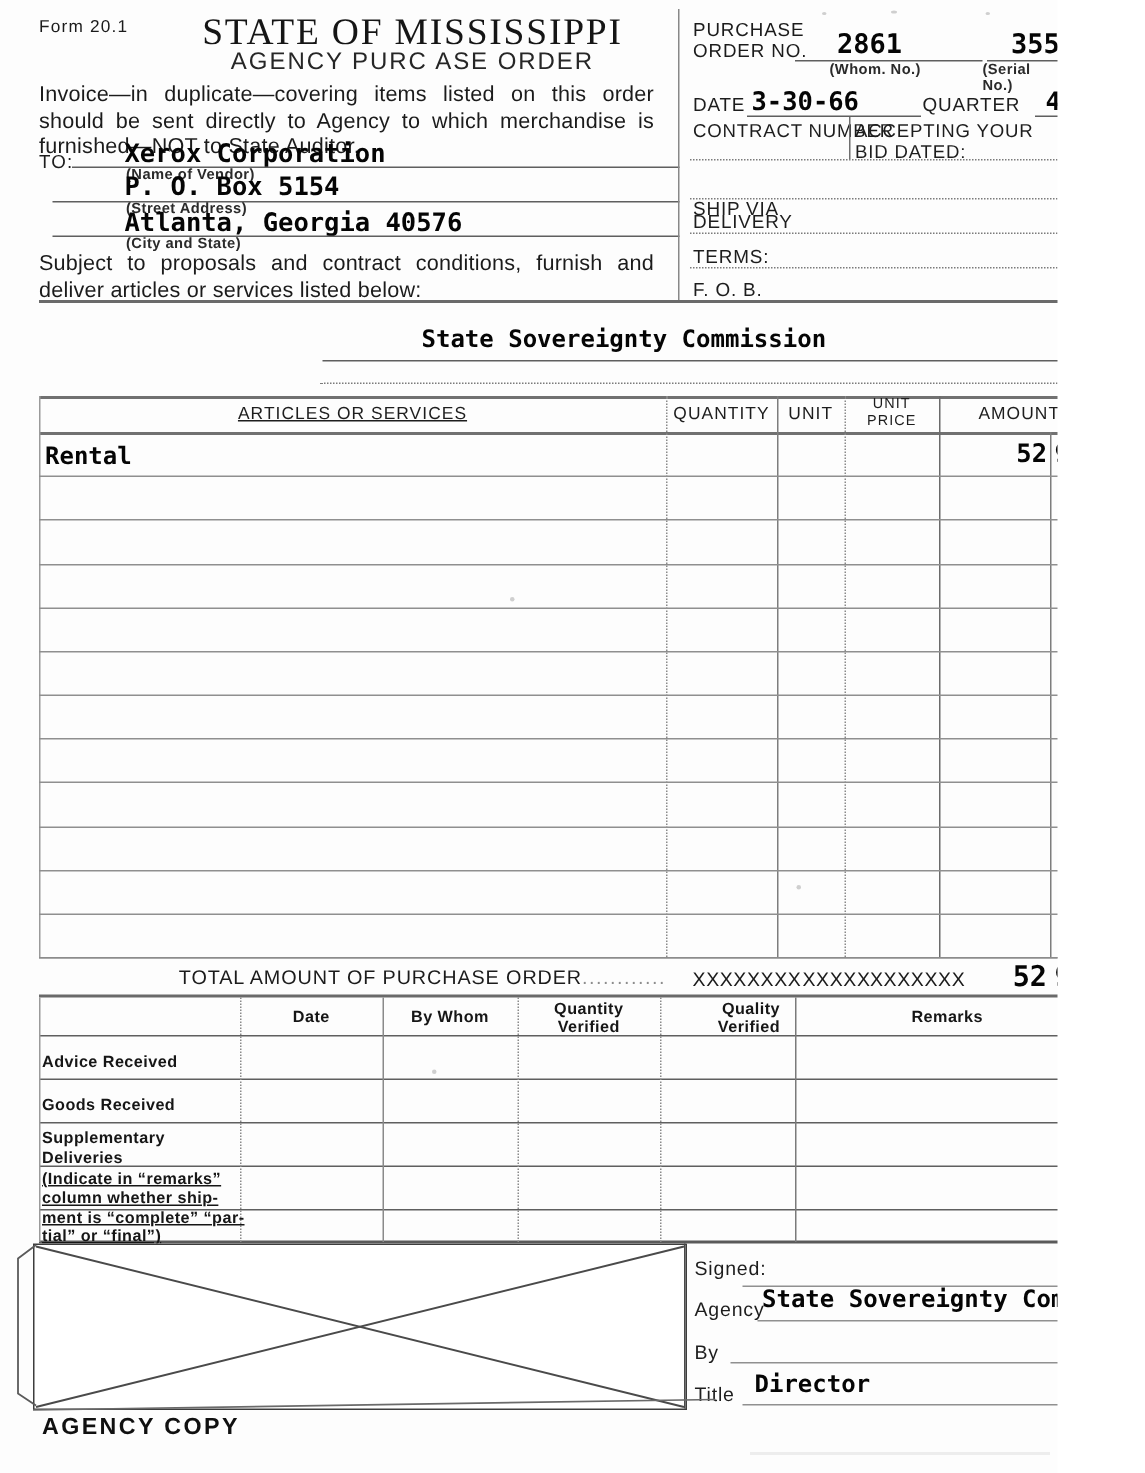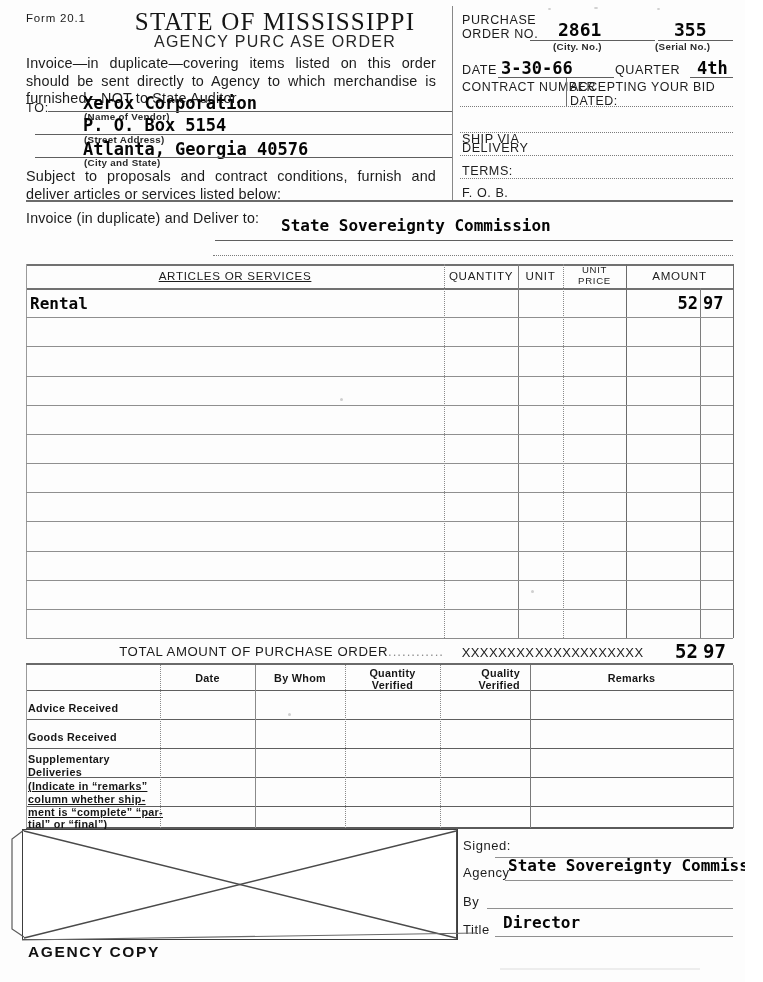--- a/index.html
+++ b/index.html
@@ -7,21 +7,20 @@
   body{
     font-family:"Liberation Sans","DejaVu Sans",sans-serif;
     color:#111;
     -webkit-font-smoothing:antialiased;
   }
   #page{
     position:relative;
     width:705px;height:982px;
     background:#fdfdfd;
     overflow:hidden;
-    padding-left:40px;
   }
   
   .abs{position:absolute;}
   .ln{position:absolute;background:#5f5f5f;height:1px;}
   .lnv{position:absolute;background:#5f5f5f;width:1px;}
   .lnd{position:absolute;height:0;border-top:1px dotted #7b7b7b;}
   .lndv{position:absolute;width:0;border-left:1px dotted #8a8a8a;}
 
   
   .pr{
@@ -97,21 +96,21 @@
 
   <div class="lnv" style="left:452px;top:6px;height:196px;background:#888;"></div>
   <div class="ln" style="left:26px;top:200px;width:707px;height:2px;background:#6a6a6a;"></div>
 
   <div class="abs pr" style="left:462px;top:14px;font-size:12.5px;letter-spacing:.6px;line-height:13.5px;">
     <span>PURCHASE</span><br>
     <span>ORDER NO.</span>
   </div>
   <div class="abs tw" style="left:558px;top:19px;font-size:18px;">2861</div>
   <div class="ln" style="left:530px;top:40px;width:125px;"></div>
-  <div class="abs lbl-sm" style="left:553px;top:41px;">(City. No.)</div>
+  <div class="abs lbl-sm" style="left:553px;top:41px;">(Whom. No.)</div>
 
   <div class="abs tw" style="left:674px;top:19px;font-size:18px;">355</div>
   <div class="ln" style="left:658px;top:40px;width:75px;"></div>
   <div class="abs lbl-sm" style="left:655px;top:41px;">(Serial No.)</div>
 
   <div class="abs lbl" style="left:462px;top:63px;">DATE</div>
   <div class="abs tw" style="left:501px;top:58px;font-size:17px;">3-30-66</div>
   <div class="ln" style="left:498px;top:77px;width:116px;"></div>
 
   <div class="abs lbl" style="left:615px;top:63px;">QUARTER</div>
@@ -133,21 +132,20 @@
   <div class="abs tw tw-sm" style="left:530px;top:139px;"></div>
   <div class="lnd" style="left:460px;top:155px;width:273px;"></div>
 
   <div class="abs lbl" style="left:462px;top:164px;">TERMS:</div>
   <div class="abs tw tw-sm" style="left:530px;top:162px;"></div>
   <div class="lnd" style="left:460px;top:178px;width:273px;"></div>
 
   <div class="abs lbl" style="left:462px;top:186px;">F. O. B.</div>
   <div class="abs tw tw-sm" style="left:530px;top:184px;"></div>
 
-  <div class="abs pr" style="left:26px;top:210px;font-size:14.2px;letter-spacing:.2px;">Invoice (in duplicate) and Deliver to:</div>
   <div class="abs tw" style="left:281px;top:216px;font-size:16px;">State Sovereignty Commission</div>
   <div class="ln" style="left:215px;top:240px;width:518px;"></div>
 
   <div class="lnd" style="left:213px;top:255px;width:520px;"></div>
 
   <div class="ln" style="left:26px;top:264px;width:707px;height:2px;background:#717171;"></div>
   <div class="ln" style="left:26px;top:288px;width:707px;height:2px;background:#717171;"></div>
 
   <div class="abs colhdr" style="left:26px;top:269px;width:418px;text-decoration:underline;">ARTICLES OR SERVICES</div>
   <div class="abs colhdr" style="left:444px;top:269px;width:74px;">QUANTITY</div>

